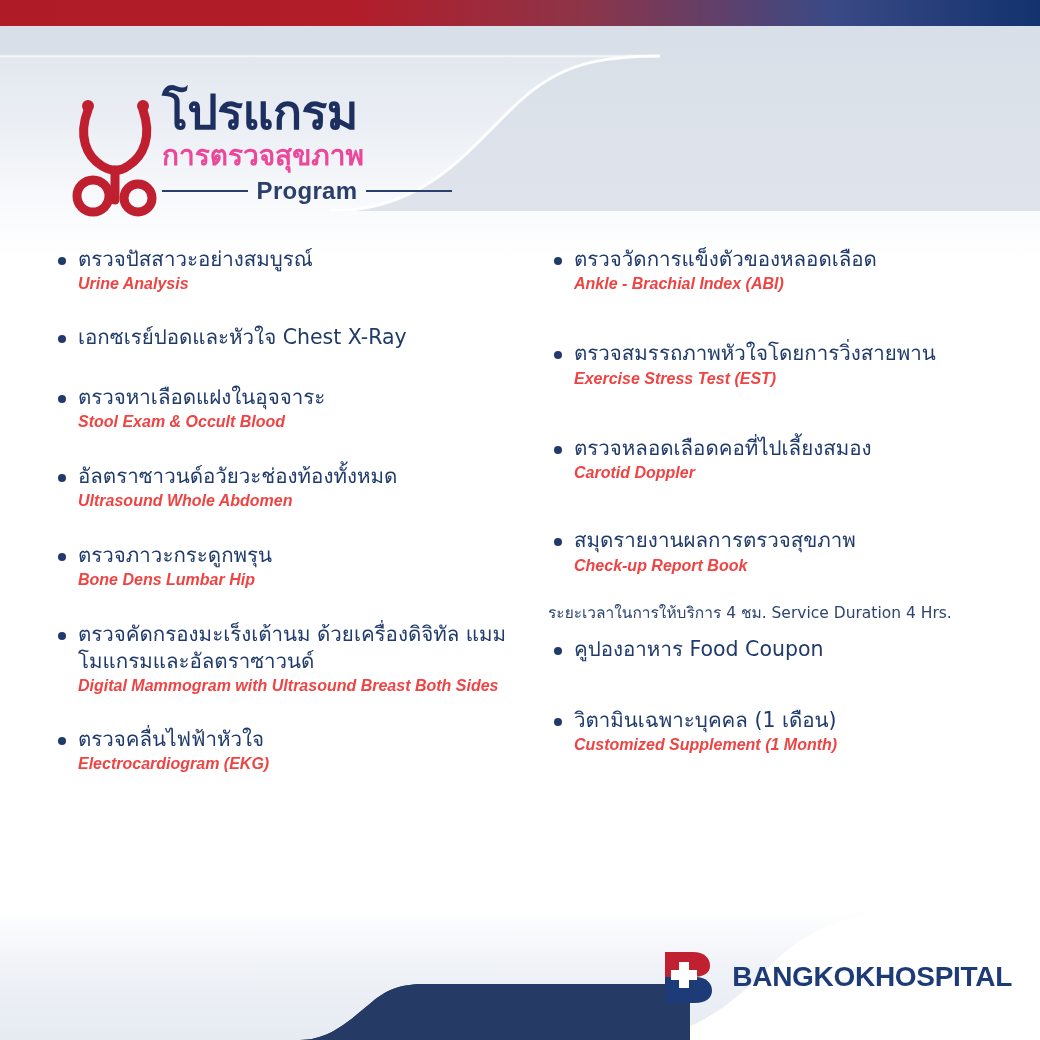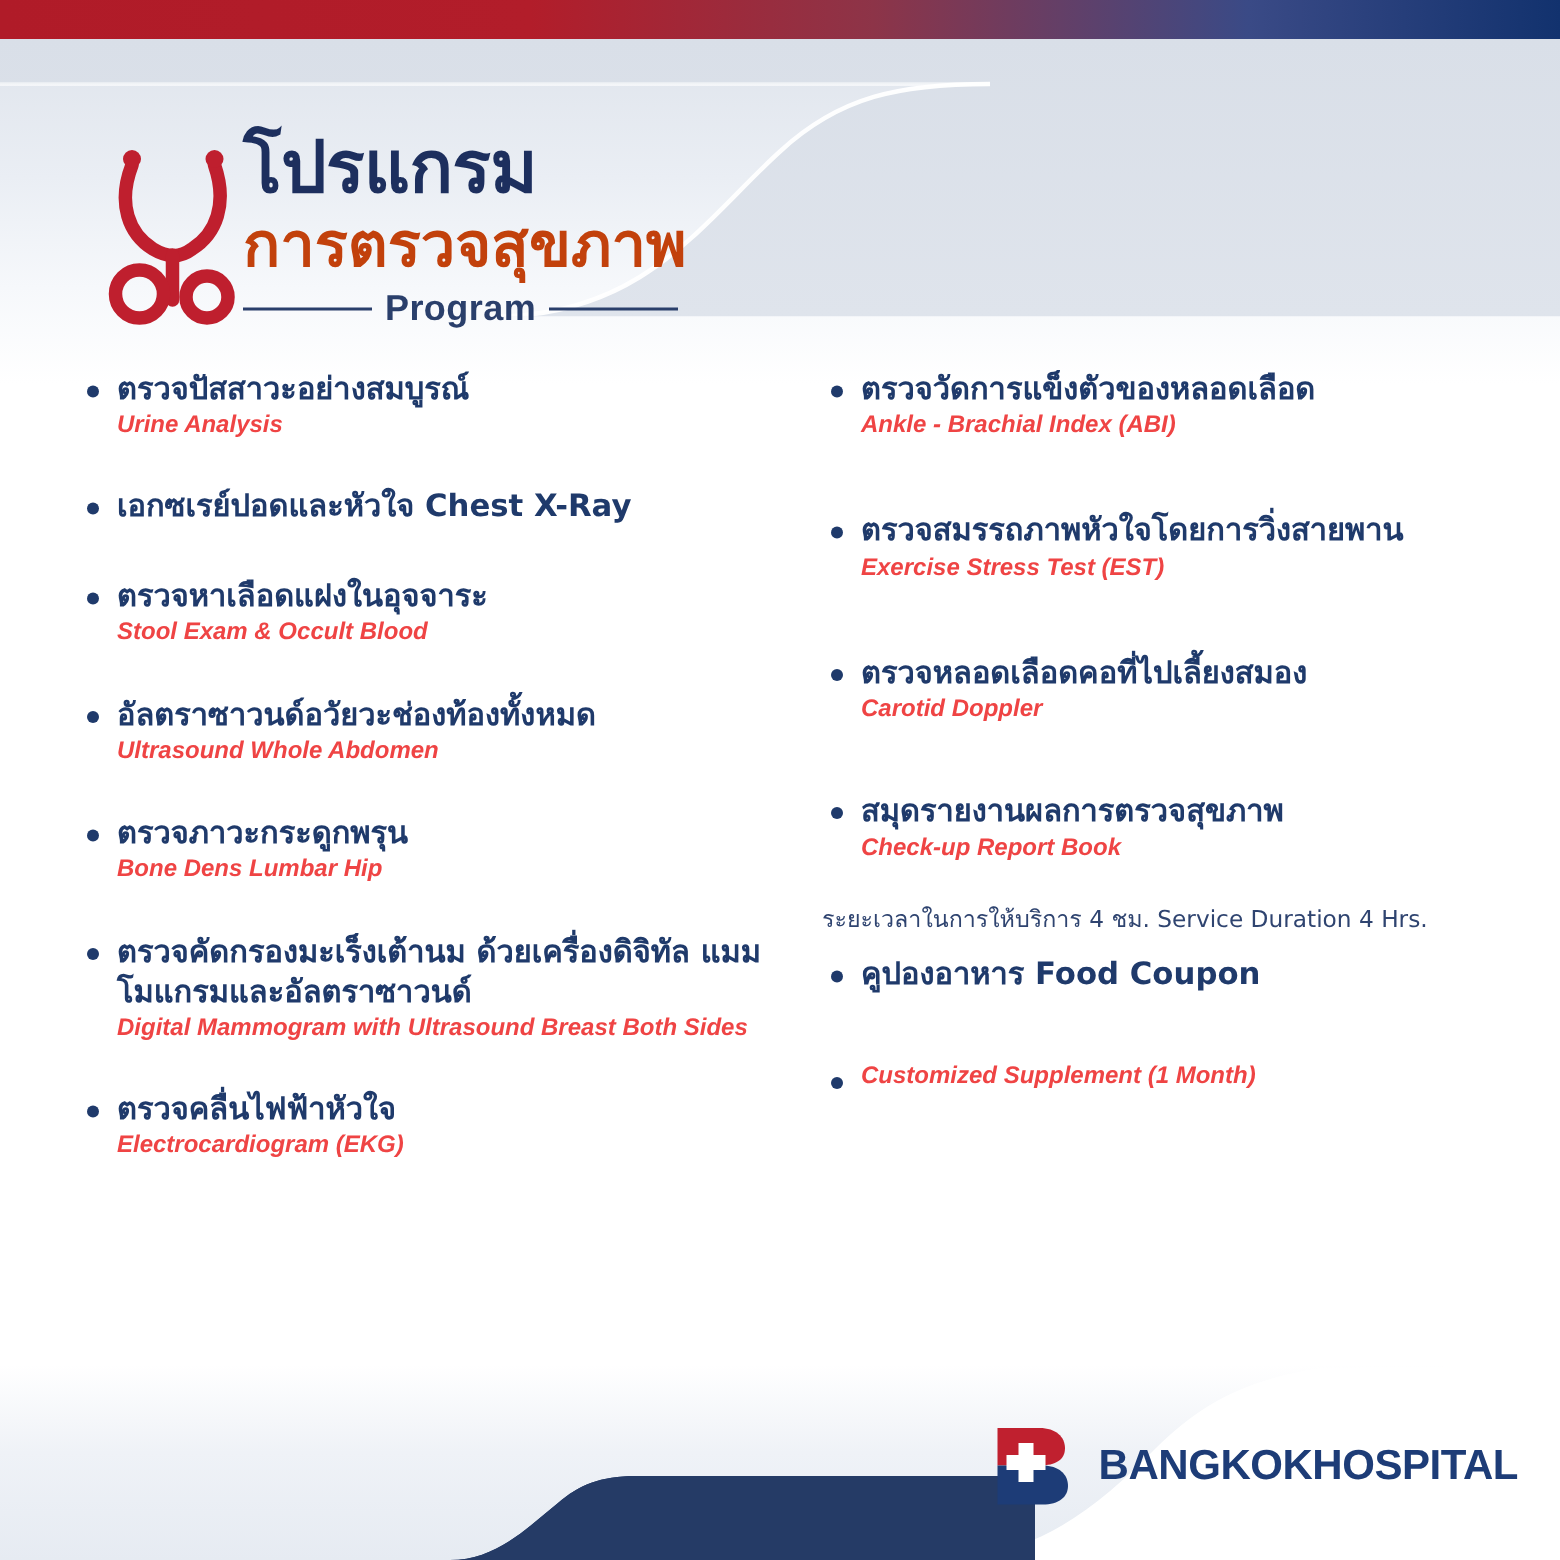--- a/index.html
+++ b/index.html
@@ -75,24 +75,24 @@
   .title-thai-main {
     font-family: "DejaVu Sans", "Liberation Sans", sans-serif;
     font-size: 48px;
     font-weight: 700;
     color: #1d2f5e;
     line-height: 1.0;
     letter-spacing: -0.5px;
     white-space: nowrap;
   }
   .title-thai-sub {
-    font-family: Liberation Serif, serif;
-    font-size: 41px;
-    font-weight: 700;
-    color: #c2410c;
+    font-family: Liberation Sans, sans-serif;
+    font-size: 28px;
+    font-weight: 700;
+    color: #ec4899;
     line-height: 1.15;
     margin-top: 4px;
     white-space: nowrap;
   }
   .program-row {
     display: flex;
     align-items: center;
     gap: 9px;
     margin-top: 5px;
     width: 290px;
@@ -135,21 +135,21 @@
     left: 6px;
     top: 11px;
     width: 8px;
     height: 8px;
     border-radius: 50%;
     background: #1f3a6b;
   }
   .line-th {
     font-family: "DejaVu Sans", "Liberation Sans", sans-serif;
     font-size: 20.5px;
-    font-weight: 700;
+    font-weight: 400;
     color: #1f3a6b;
     line-height: 1.32;
     white-space: nowrap;
   }
   .line-th.wrapy { white-space: normal; }
   .line-en {
     font-size: 16px;
     font-weight: 700;
     color: #ef4444;
     line-height: 1.34;
@@ -327,20 +327,21 @@
         <span class="bullet"></span>
         <div class="line-th">สมุดรายงานผลการตรวจสุขภาพ</div>
         <div class="line-en">Check-up Report Book</div>
       </div>
       <div class="item" style="margin-bottom:44px;">
         <span class="bullet"></span>
         <div class="line-th">คูปองอาหาร Food Coupon</div>
       </div>
       <div class="item">
         <span class="bullet"></span>
+        <div class="line-th">วิตามินเฉพาะบุคคล (1 เดือน)</div>
         <div class="line-en">Customized Supplement (1 Month)</div>
       </div>
     </div>
 
   </div>
 
   <div class="duration">ระยะเวลาในการให้บริการ  4  ชม.  Service Duration 4 Hrs.</div>
 
   <div class="footer-wash"></div>
 

